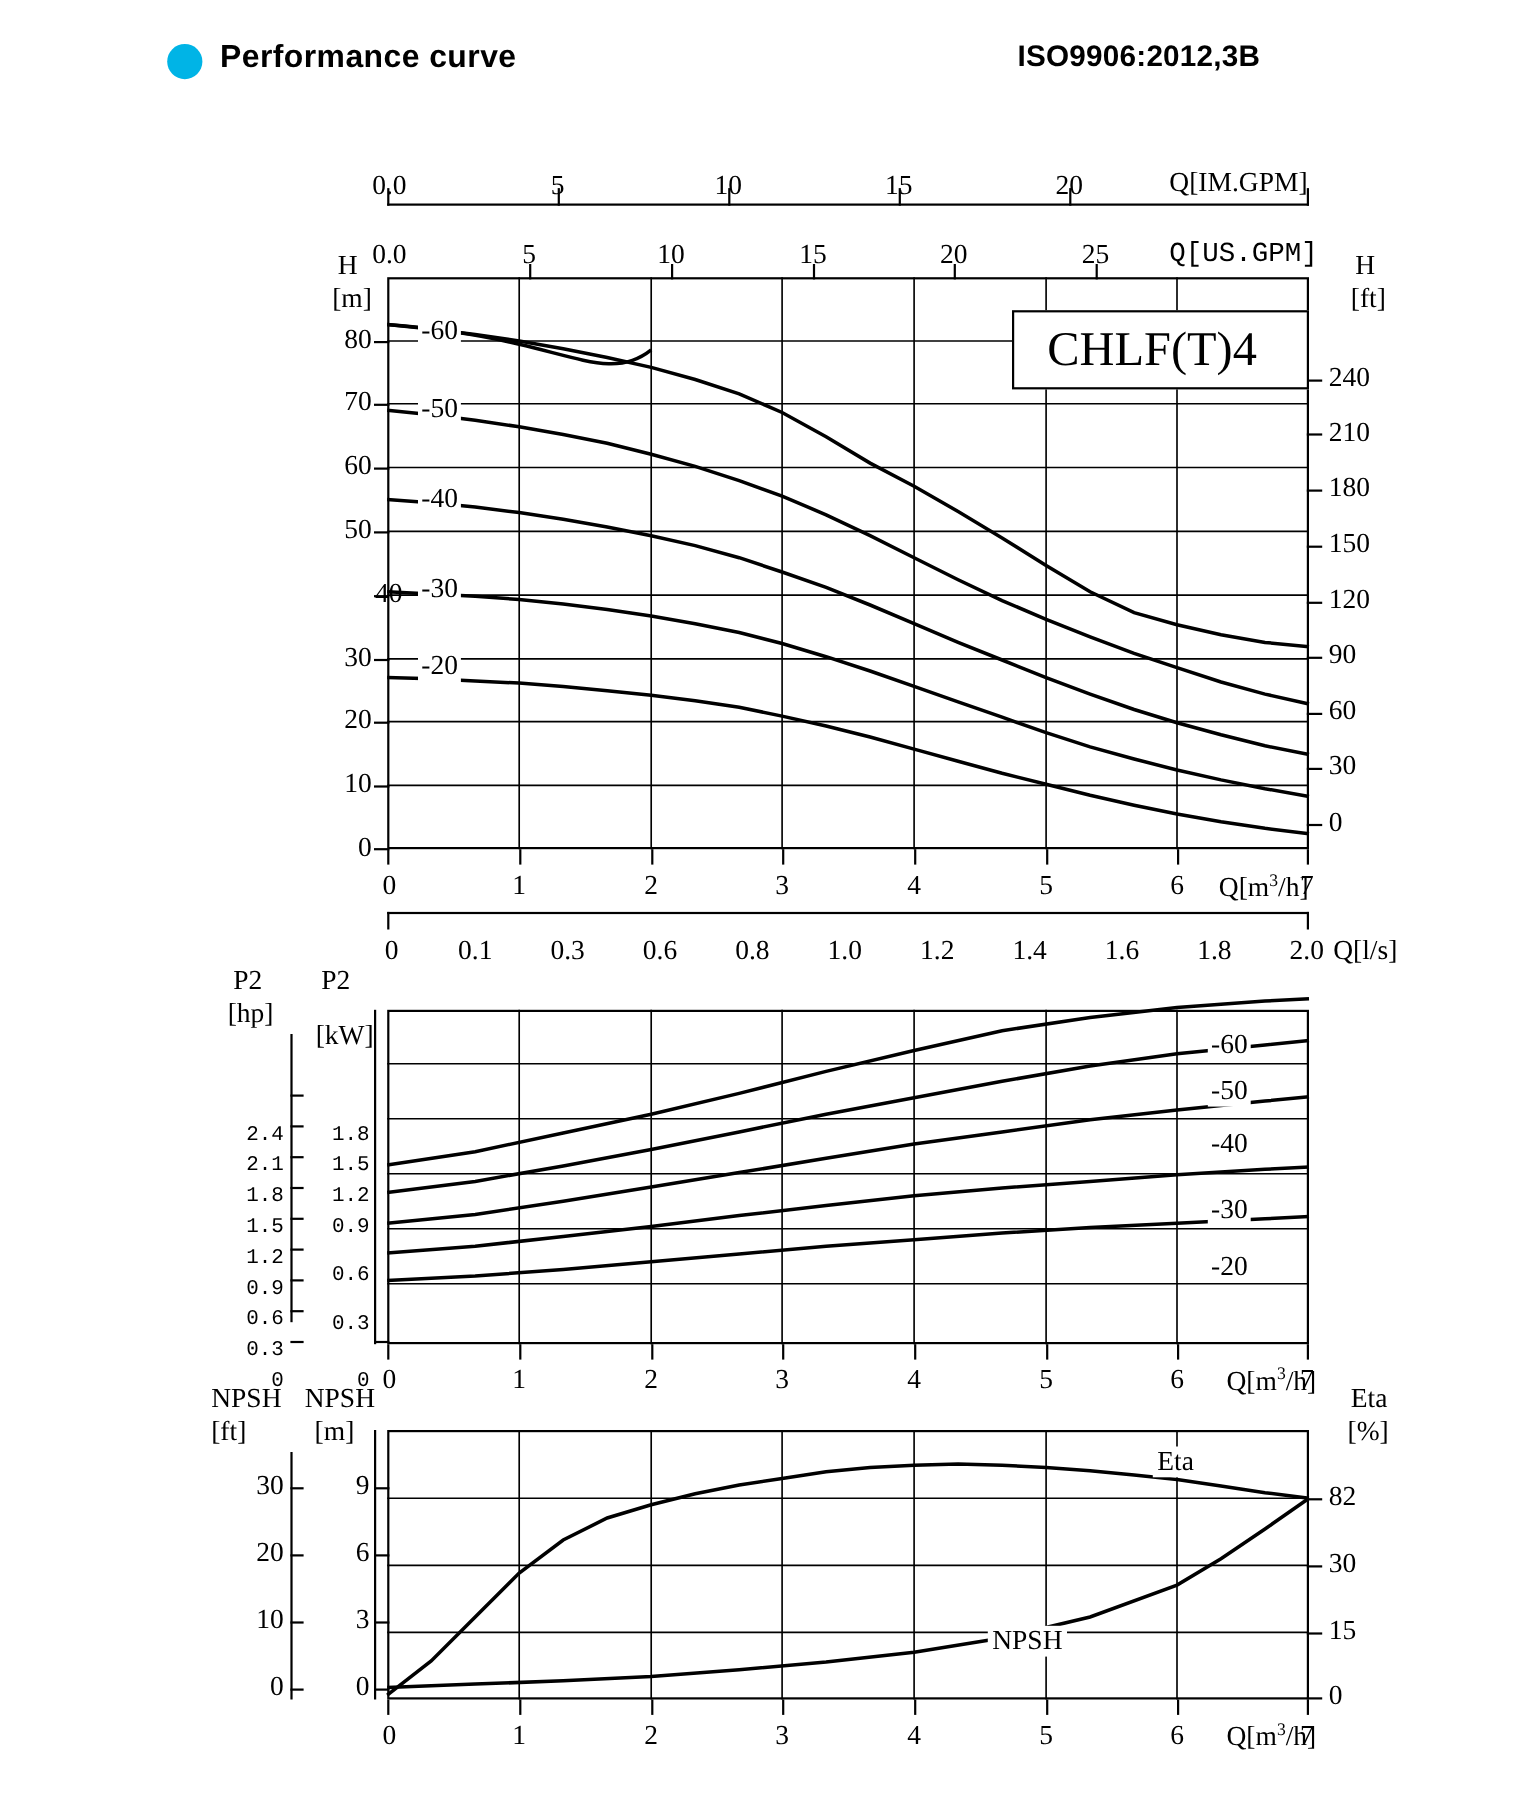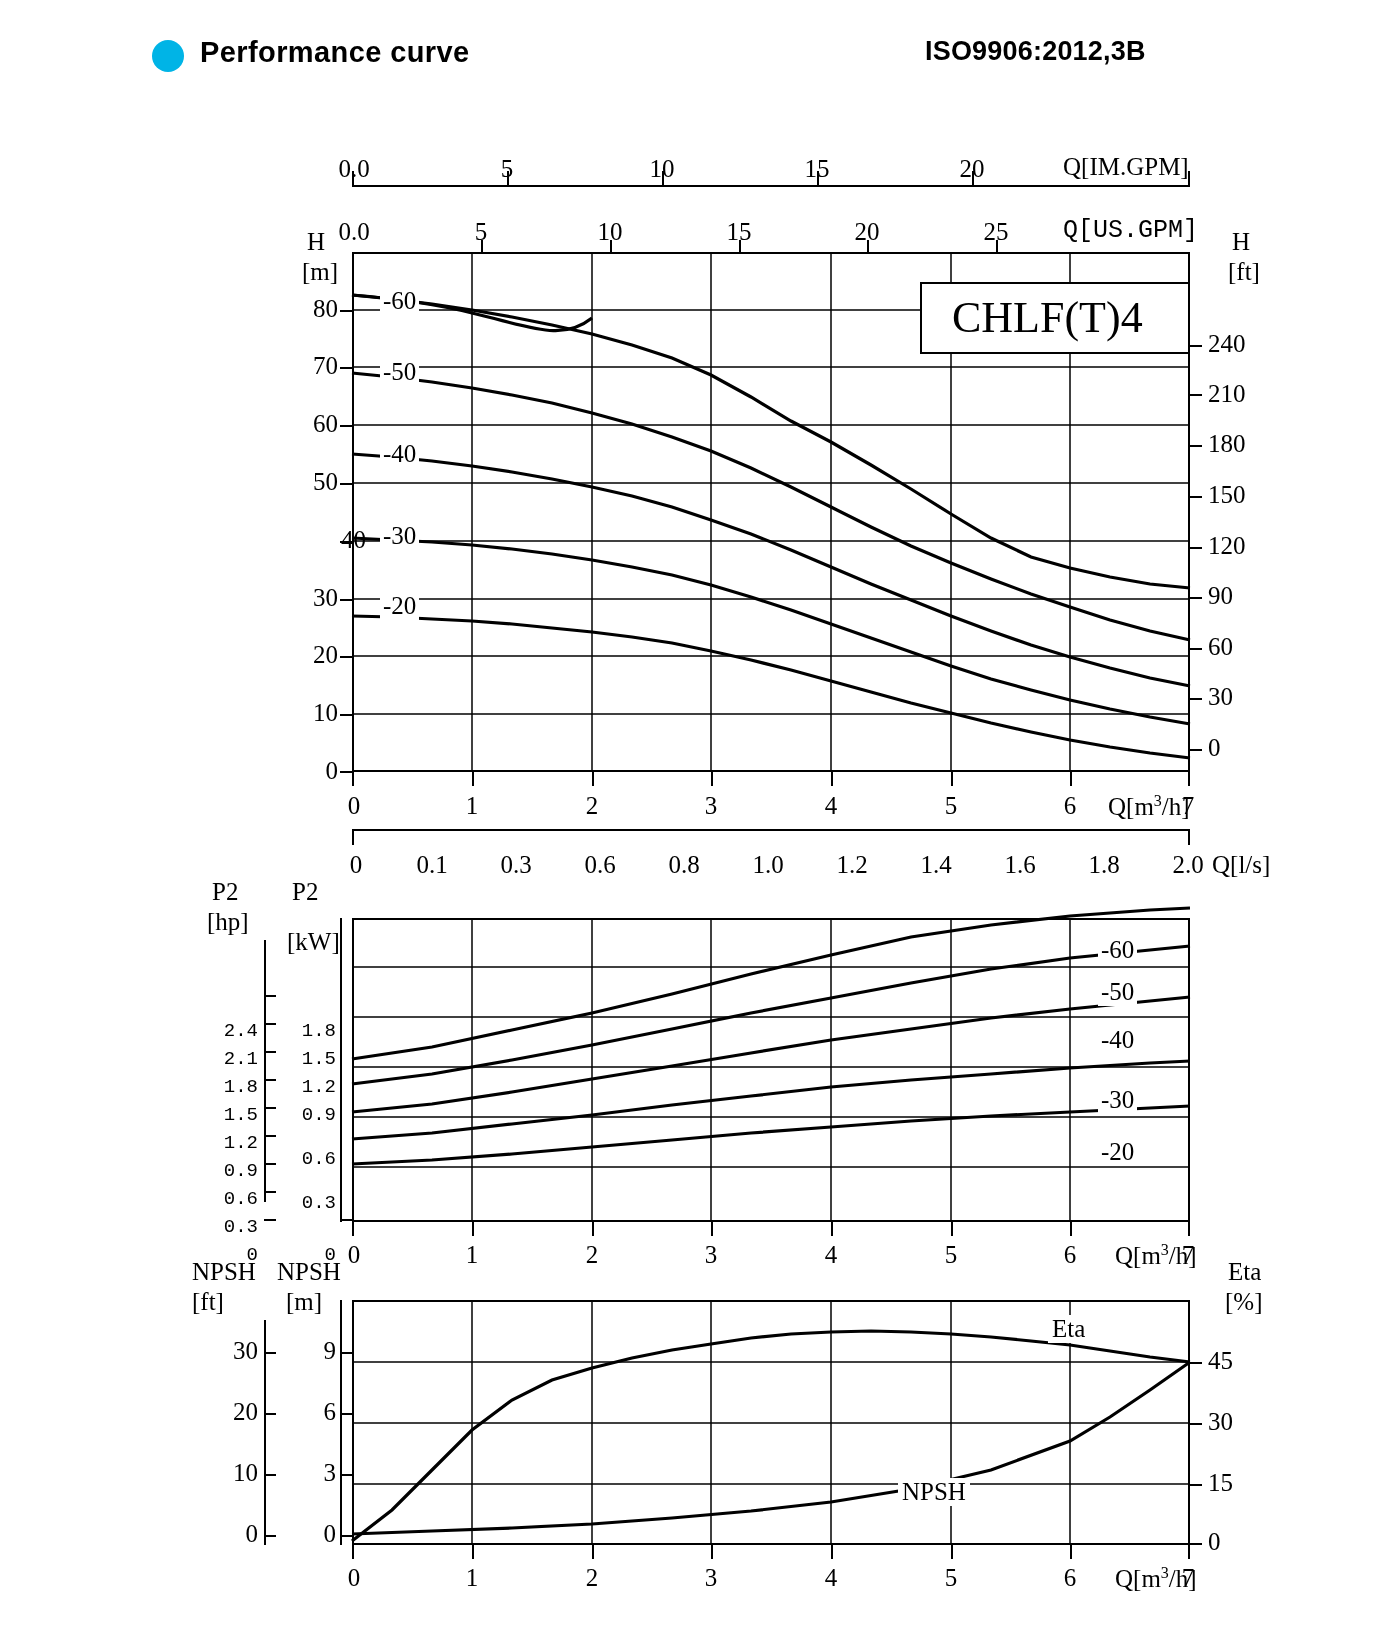--- a/index.html
+++ b/index.html
@@ -323,21 +323,21 @@
   <div class="gl hline" style="left:340px;top:1413px;width:14px;"></div>
   <div class="gl hline" style="left:340px;top:1474px;width:14px;"></div>
   <div class="gl hline" style="left:340px;top:1535px;width:14px;"></div>
 
   <div class="t" style="left:1228px;top:1258px;">Eta</div>
   <div class="t" style="left:1225px;top:1288px;">[%]</div>
   <div class="gl hline" style="left:1188px;top:1362px;width:14px;"></div>
   <div class="gl hline" style="left:1188px;top:1423px;width:14px;"></div>
   <div class="gl hline" style="left:1188px;top:1484px;width:14px;"></div>
   <div class="gl hline" style="left:1188px;top:1543px;width:14px;"></div>
-  <div class="t" style="left:1208px;top:1347px;">45</div>
+  <div class="t" style="left:1208px;top:1347px;">82</div>
   <div class="t" style="left:1208px;top:1408px;">30</div>
   <div class="t" style="left:1208px;top:1469px;">15</div>
   <div class="t" style="left:1208px;top:1528px;">0</div>
 
   <div class="gl vline" style="left:352px;top:1545px;height:14px;"></div>
   <div class="gl vline" style="left:472px;top:1545px;height:14px;"></div>
   <div class="gl vline" style="left:592px;top:1545px;height:14px;"></div>
   <div class="gl vline" style="left:711px;top:1545px;height:14px;"></div>
   <div class="gl vline" style="left:831px;top:1545px;height:14px;"></div>
   <div class="gl vline" style="left:951px;top:1545px;height:14px;"></div>

